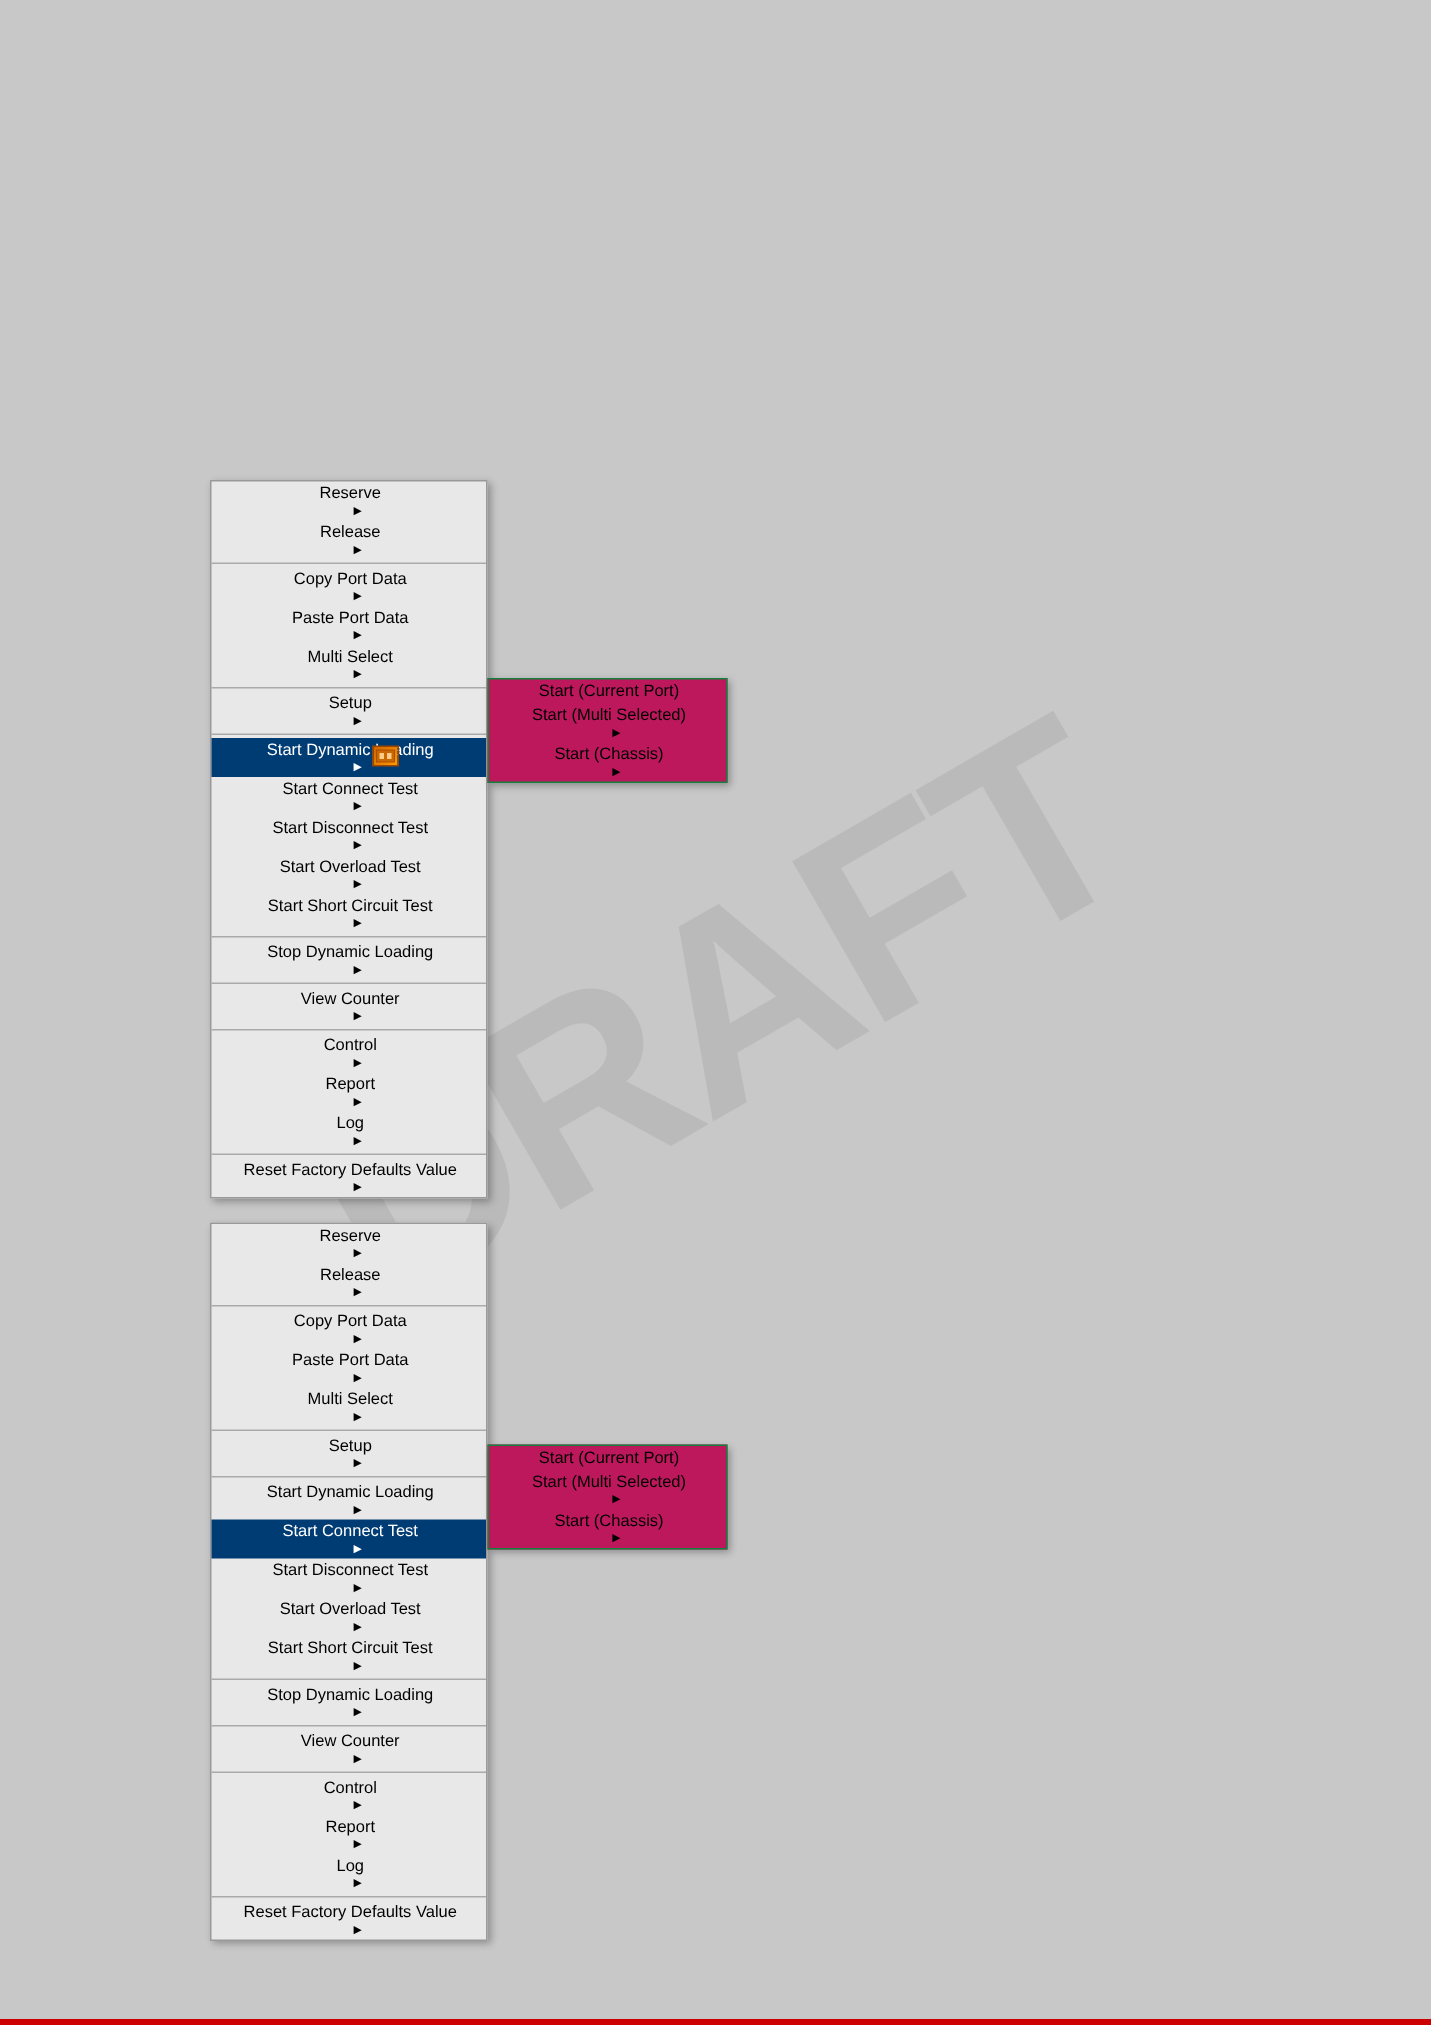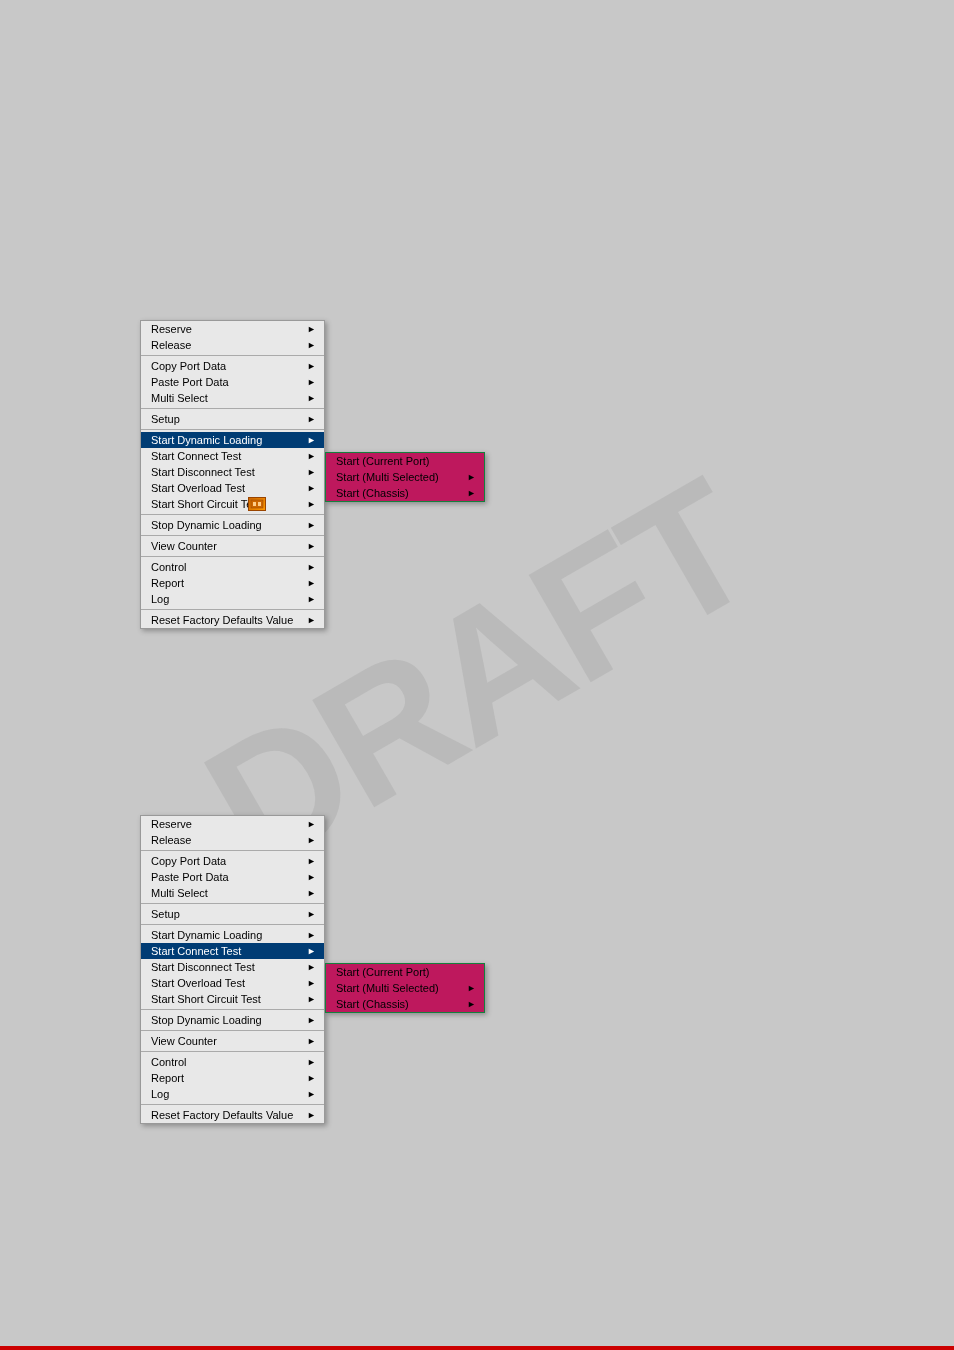--- a/index.html
+++ b/index.html
@@ -60,20 +60,21 @@
     }
 
     .menu-item {
       display: flex;
       align-items: center;
       justify-content: space-between;
       padding: 2px 8px 2px 10px;
       cursor: pointer;
       white-space: nowrap;
       color: #000;
+      flex-direction: column;
     }
 
     .menu-item.highlighted {
       background-color: #003c74;
       color: #fff;
     }
 
     .menu-separator {
       height: 1px;
       background-color: #aaa;

